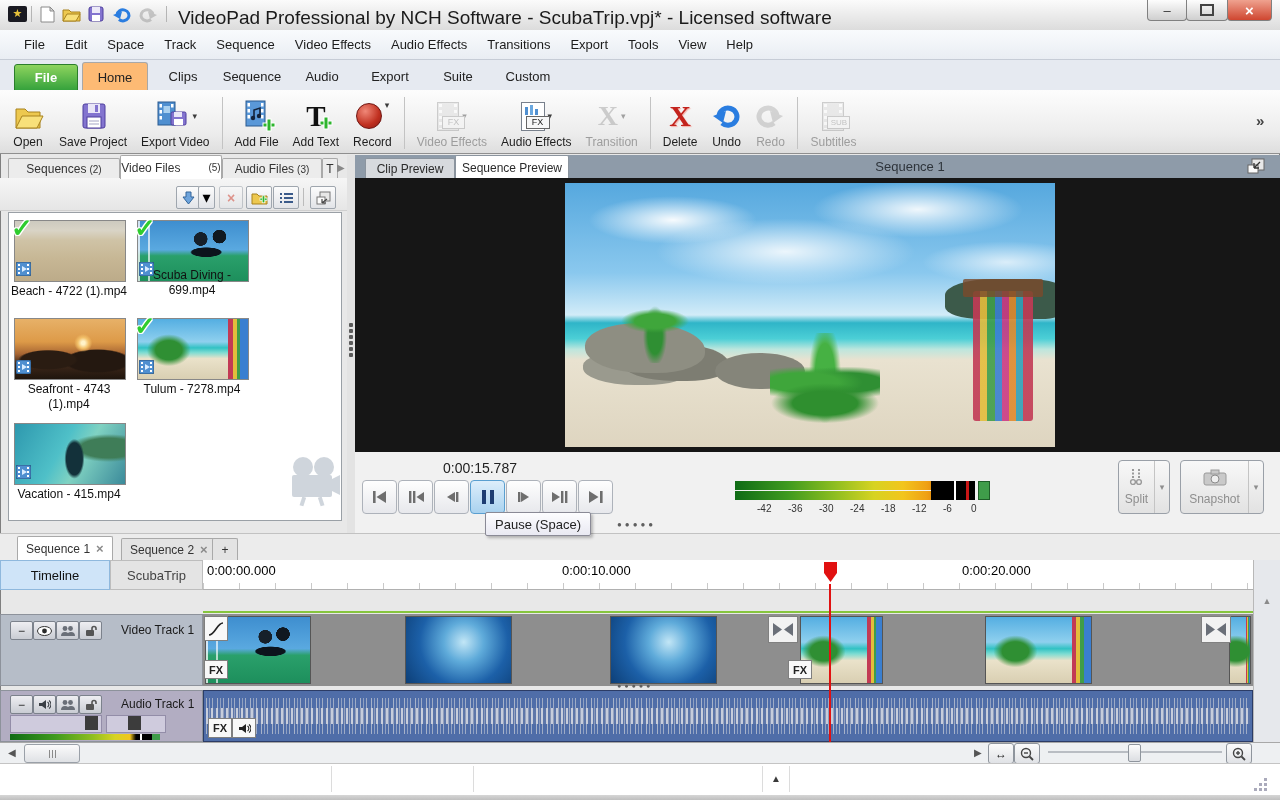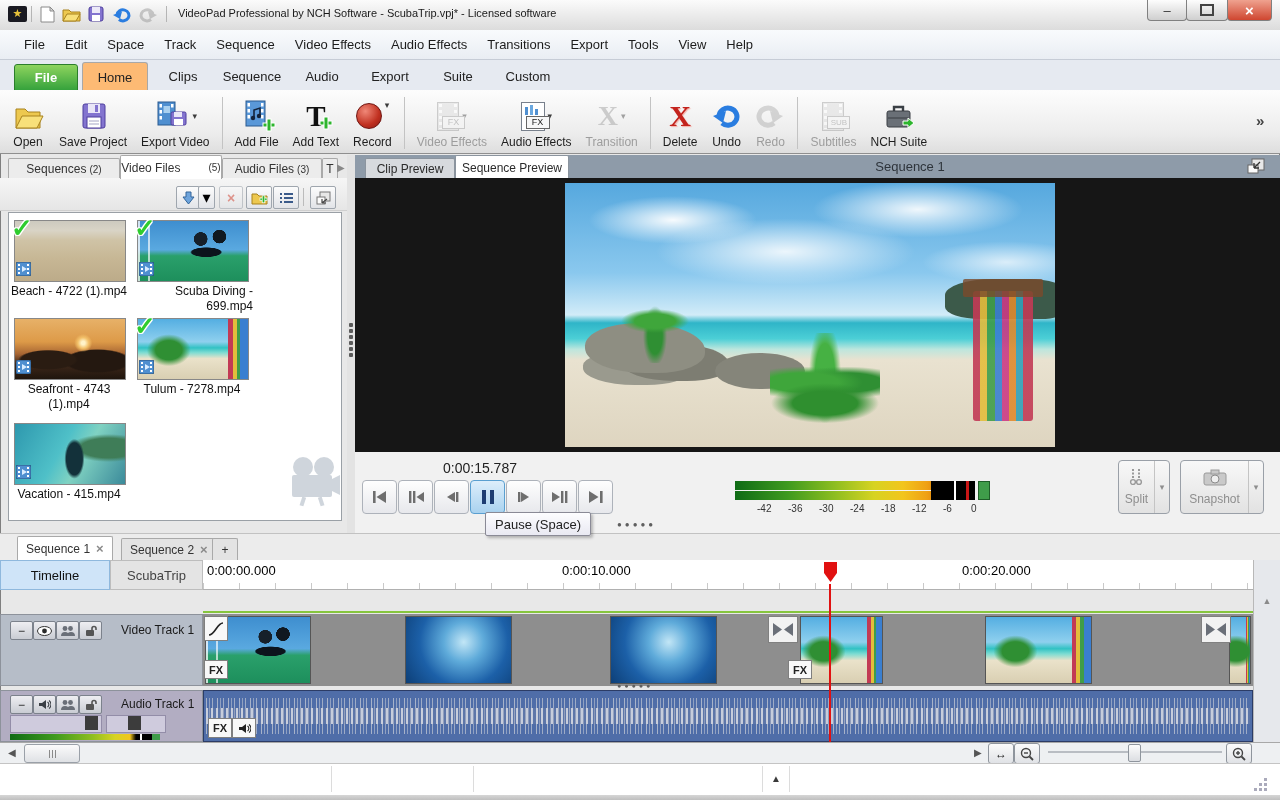--- a/index.html
+++ b/index.html
@@ -157,21 +157,21 @@
         </svg></div>
     <div class="tb-ico" style="left:112px;"><svg width="20" height="17">
           <path d="M5 9 a6 5.5 0 1 1 2 4.5" fill="none" stroke="#2a7de0" stroke-width="3"></path>
           <polygon points="1,9 10,5.5 8,13" fill="#2a7de0"></polygon>
         </svg></div>
     <div class="tb-ico" style="left:138px;opacity:.5;"><svg width="20" height="17" style="transform:scaleX(-1)">
           <path d="M5 9 a6 5.5 0 1 1 2 4.5" fill="none" stroke="#9a9a9a" stroke-width="3"></path>
           <polygon points="1,9 10,5.5 8,13" fill="#9a9a9a"></polygon>
         </svg></div>
     <div class="tb-ico" style="left:166px;width:1px;height:16px;background:#b5b5b5;"></div>
-    <div class="abs" style="left:178px;top:7px;font-size:11px;color:#1a1a1a;">VideoPad Professional by NCH Software - ScubaTrip.vpj* - Licensed software</div>
+    <div class="abs" style="left:178px;top:7px;font-size:19px;color:#1a1a1a;">VideoPad Professional by NCH Software - ScubaTrip.vpj* - Licensed software</div>
     <div class="win-btn" style="left:1147px;width:38px;">–</div>
     <div class="win-btn" style="left:1186px;width:40px;">
         <span style="display:block;width:10px;height:8px;border:2px solid #444;"></span>
       </div>
     <div class="win-btn close" style="left:1227px;width:43px;font-size:15px;">×</div>
   </div>
 
   <div id="menubar" class="abs">
     <span>File</span>
     <span>Edit</span>
@@ -356,31 +356,20 @@
     <div class="tbtn dis">
       <div class="ir">
           <span class="fxfilm">
             <span class="holes" style="left:1px;"></span>
             <span class="holes" style="right:1px;"></span>
             <span class="fxlabel" style="font-size:8px;">SUB</span>
           </span>
         </div>
       <div class="lbl">Subtitles</div>
     </div>
-    <div class="tbtn">
-      <div class="ir">
-          <svg width="36" height="30">
-            <rect x="6" y="10" width="23" height="16" rx="2" fill="#6a7077" stroke="#3a3f45"></rect>
-            <path d="M13 10 v-4 h9 v4" fill="none" stroke="#3a3f45" stroke-width="2.4"></path>
-            <rect x="6" y="16" width="23" height="2" fill="#51565c"></rect>
-            <polygon points="22,20 27,20 27,17 33,22 27,27 27,24 22,24" fill="#2db52d" stroke="#fff"></polygon>
-          </svg>
-        </div>
-      <div class="lbl">NCH Suite</div>
-    </div>
   </div>
   <div class="abs" style="left:1256px;top:112px;font-size:15px;font-weight:bold;color:#444;">»</div>
 
   <div class="ptab" style="left:8px;width:110px;">
     <span>Sequences</span>
       <span style="font-size:10px;">(2)</span>
   </div>
   <div class="ptab active" style="left:120px;width:100px;">
     <span>Video Files</span>
       <span style="font-size:10px;">(5)</span>
@@ -459,21 +448,21 @@
             <rect x="2" y="2" width="2" height="2"></rect>
             <rect x="2" y="6" width="2" height="2"></rect>
             <rect x="2" y="10" width="2" height="2"></rect>
             <rect x="11" y="2" width="2" height="2"></rect>
             <rect x="11" y="6" width="2" height="2"></rect>
             <rect x="11" y="10" width="2" height="2"></rect>
           </g>
           <polygon points="6,4 11,7 6,10" fill="#d8ecff"></polygon>
         </svg></span>
   </div>
-  <div class="fname" style="left:131px;top:284px;text-align:right;">Scuba Diving - 699.mp4</div>
+  <div class="fname" style="left:131px;top:268px;">Scuba Diving - 699.mp4</div>
 
   <div class="thumb th-seafront" style="left:14px;top:318px;">
     <span class="filmmini"><svg width="15" height="14">
           <rect x="0" y="0" width="15" height="14" rx="2" fill="#4f8fd0" stroke="#26517e"></rect>
           <g fill="#fff">
             <rect x="2" y="2" width="2" height="2"></rect>
             <rect x="2" y="6" width="2" height="2"></rect>
             <rect x="2" y="10" width="2" height="2"></rect>
             <rect x="11" y="2" width="2" height="2"></rect>
             <rect x="11" y="6" width="2" height="2"></rect>

